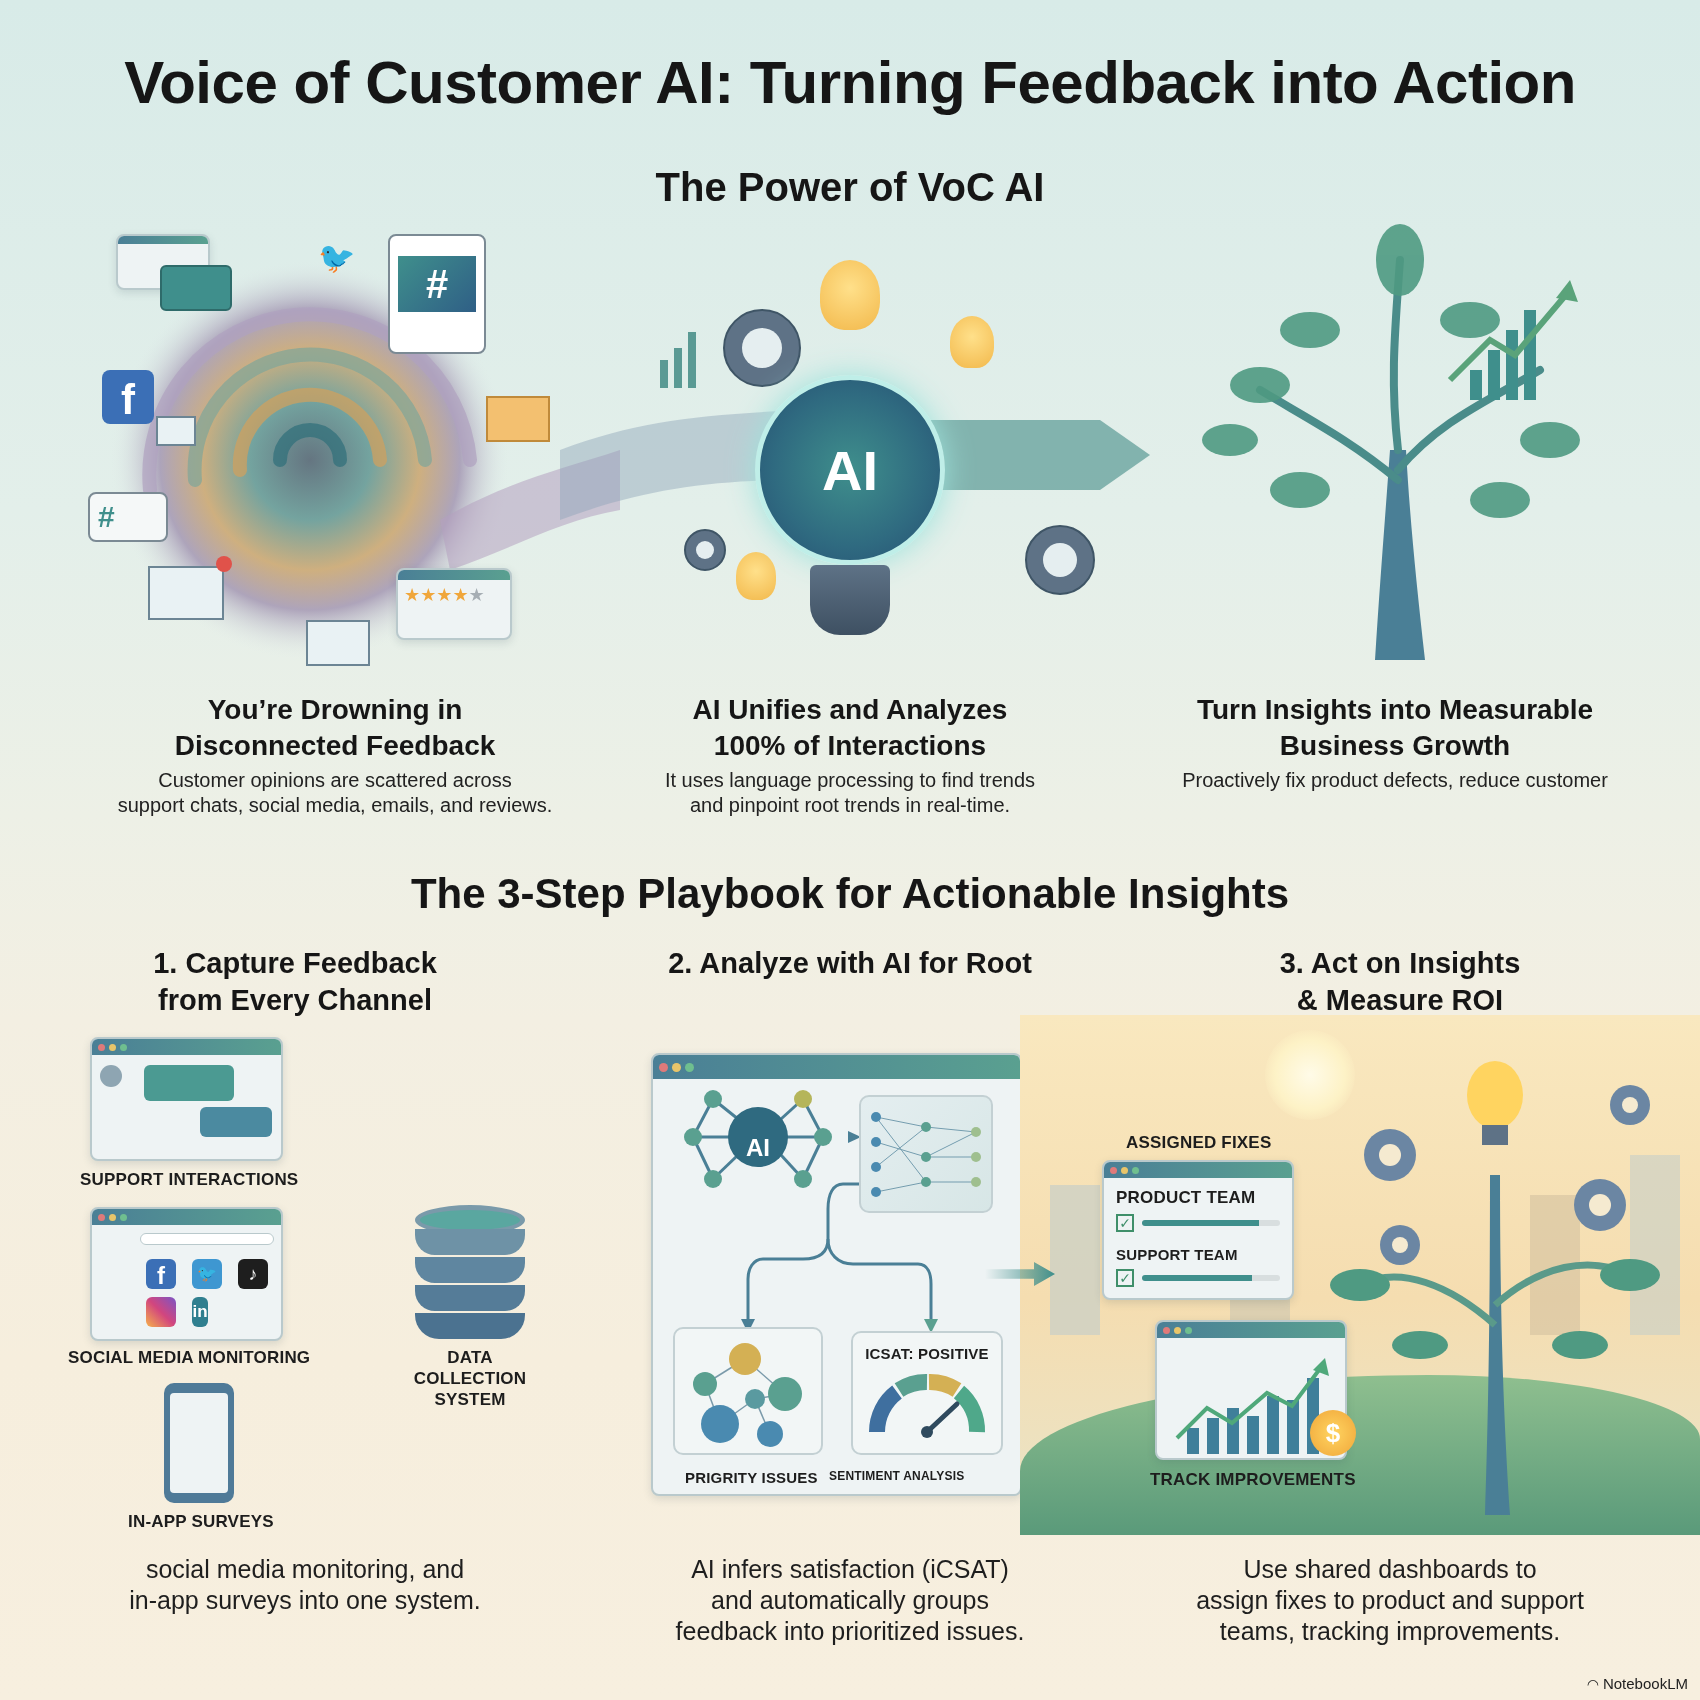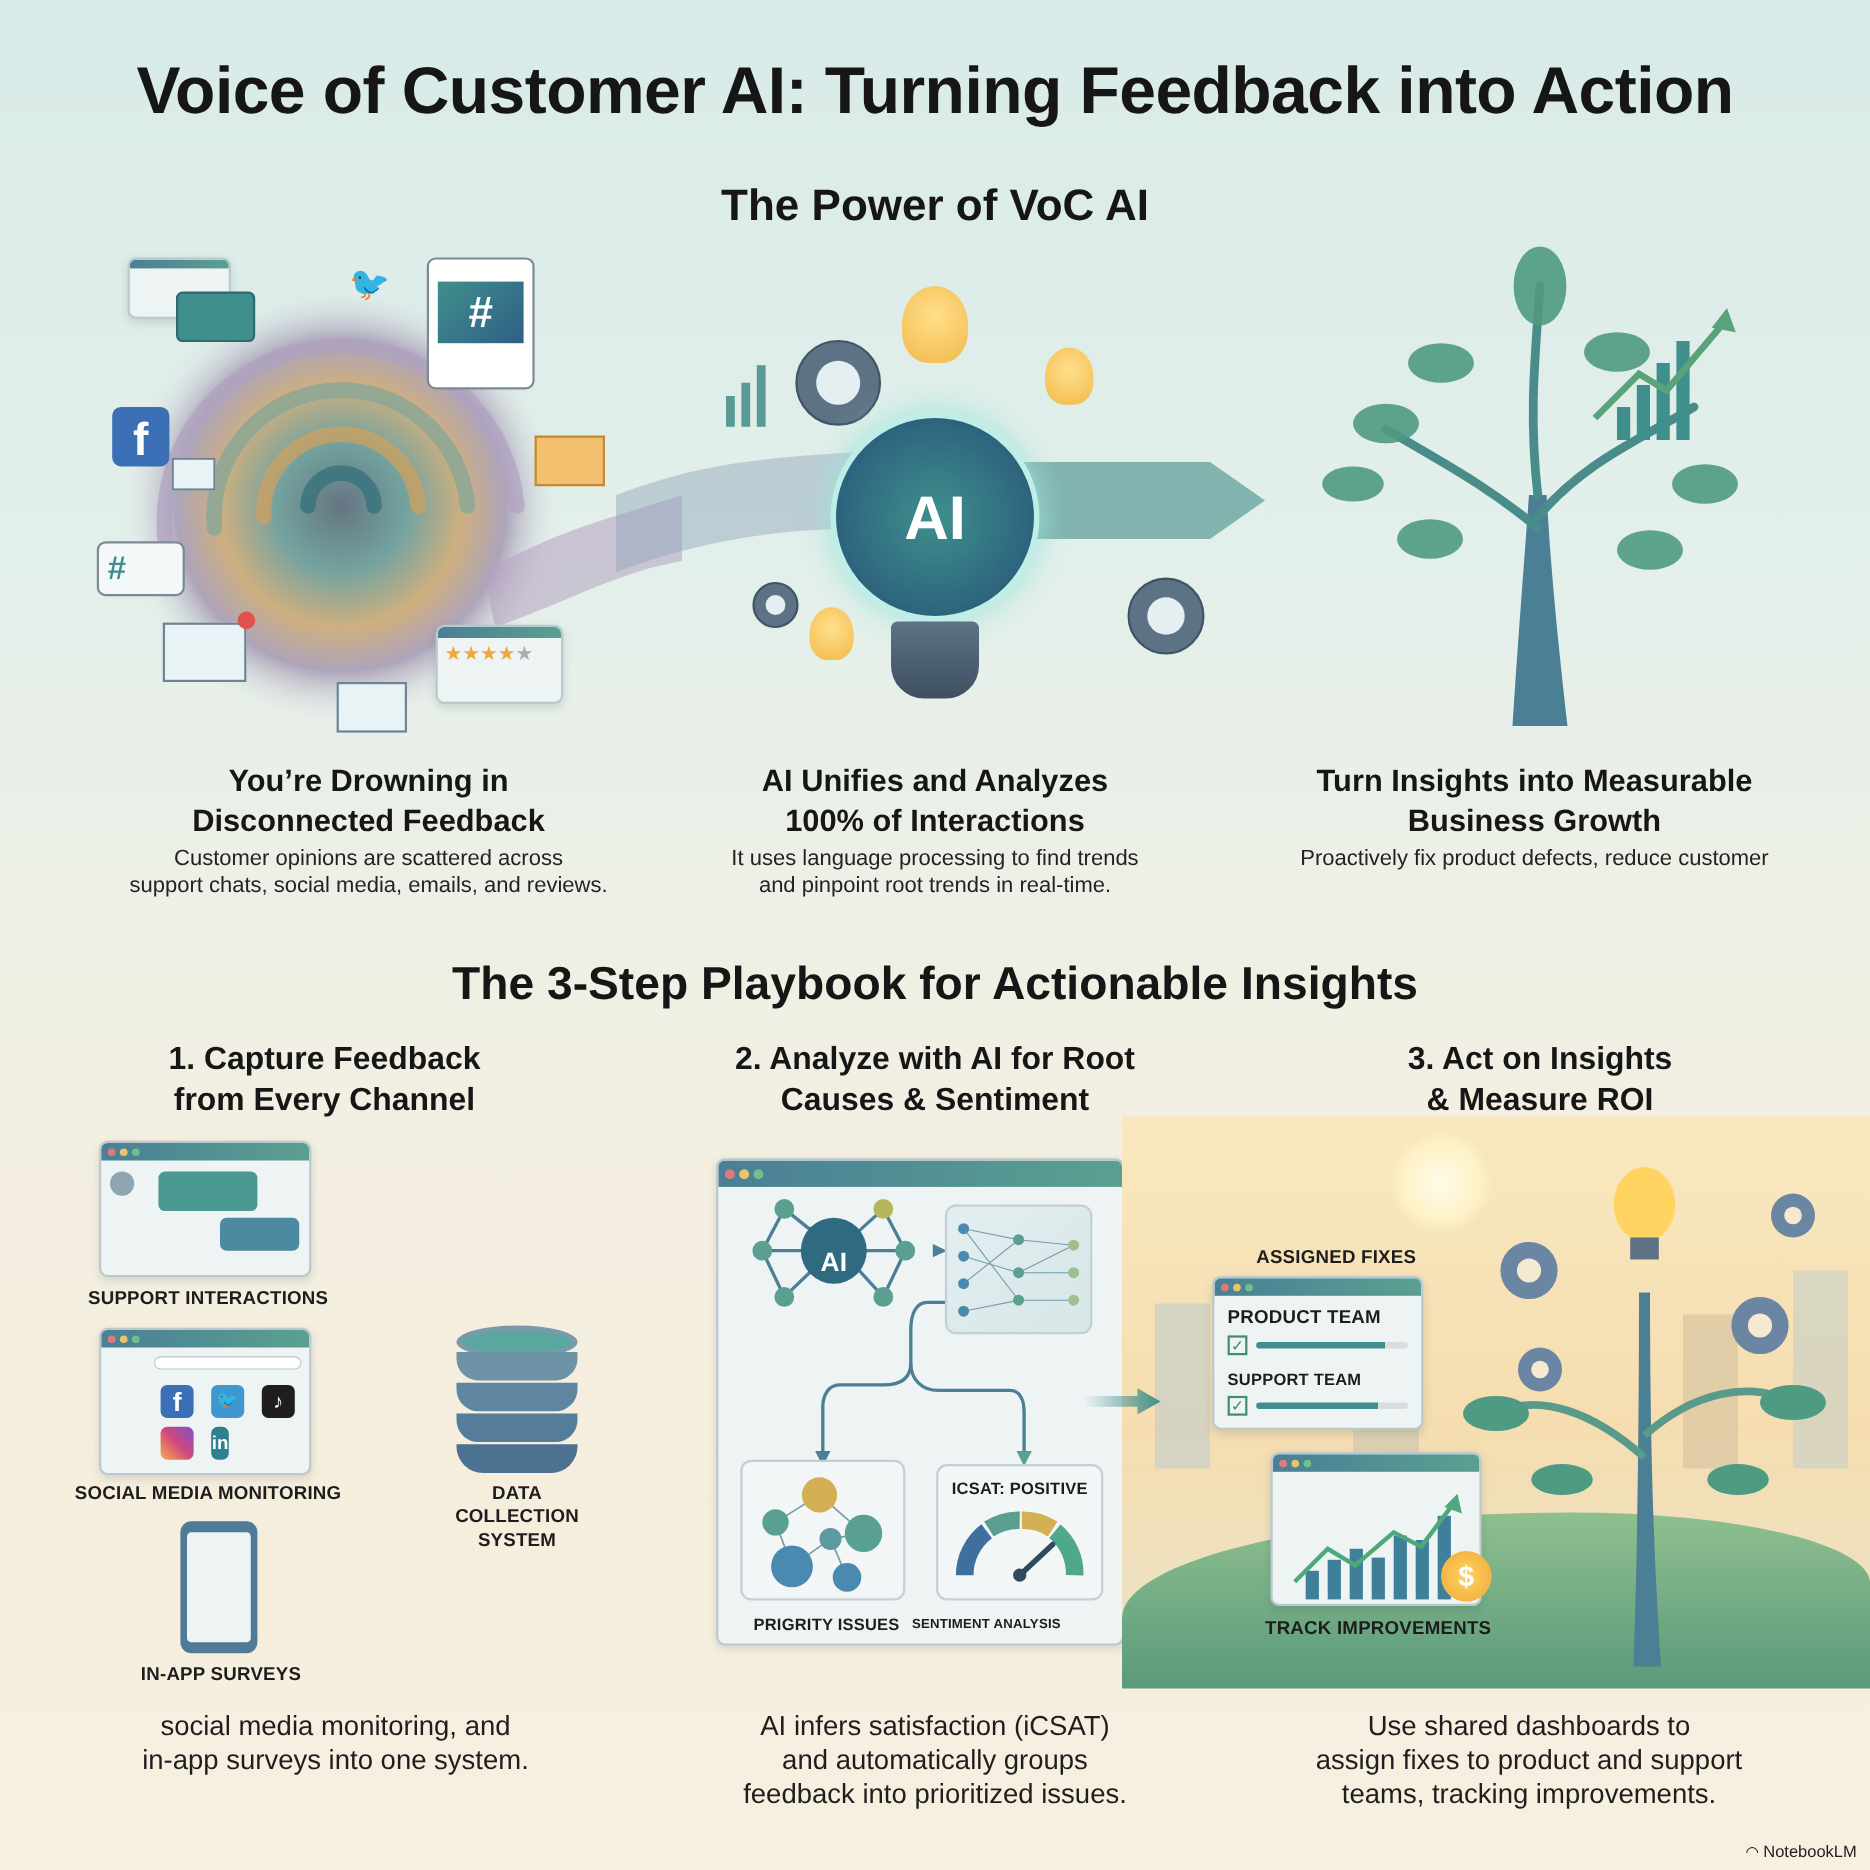--- a/index.html
+++ b/index.html
@@ -151,21 +151,20 @@
 </div>
 
 <div class="abs section2 center">The 3-Step Playbook for Actionable Insights</div>
 
 <div class="abs center" style="left:60px;top:945px;width:470px;">
   <div class="step-head">1. Capture Feedback</div>
   <div class="step-head">from Every Channel</div>
 </div>
 <div class="abs center" style="left:600px;top:945px;width:500px;">
   <div class="step-head">2. Analyze with AI for Root</div>
-  <div class="step-head">Causes &amp; Sentiment</div>
 </div>
 <div class="abs center" style="left:1150px;top:945px;width:500px;">
   <div class="step-head">3. Act on Insights</div>
   <div class="step-head">&amp; Measure ROI</div>
 </div>
 
 <div class="abs win" style="left:90px;top:1037px;width:193px;height:124px;">
   <div class="win-bar">
       <span class="dot" style="background:#e07a7a"></span>
       <span class="dot" style="background:#e8c56a"></span>
@@ -338,21 +337,21 @@
       </g>
     <g fill="#f5ead0">
         <circle cx="90" cy="130" r="11"></circle>
         <circle cx="300" cy="180" r="11"></circle>
         <circle cx="100" cy="220" r="8"></circle>
         <circle cx="330" cy="80" r="8"></circle>
       </g>
     <ellipse cx="195" cy="70" rx="28" ry="34" fill="#ffd460"></ellipse>
     <rect x="182" y="100" width="26" height="20" fill="#5e7286"></rect>
   </svg>
-  <div class="abs lbl" style="left:122px;top:118px;">ASSIGNED FIXES</div>
+  <div class="abs lbl" style="left:106px;top:118px;">ASSIGNED FIXES</div>
   <div class="abs win" style="left:82px;top:145px;width:192px;height:140px;">
     <div class="win-bar">
         <span class="dot" style="background:#e07a7a"></span>
         <span class="dot" style="background:#e8c56a"></span>
         <span class="dot" style="background:#6fbf8f"></span>
       </div>
     <div class="lbl" style="margin:10px 0 0 12px;font-size:17px;">PRODUCT TEAM</div>
     <div style="display:flex;align-items:center;gap:8px;margin:6px 12px;">
       <span style="width:18px;height:18px;border:2px solid #3f8f6a;color:#3f8f6a;font-size:14px;line-height:14px;text-align:center;">✓</span>
       <span style="flex:1;height:6px;border-radius:3px;background:linear-gradient(90deg,#3f8f8c 85%,#d8dedf 85%);"></span>

